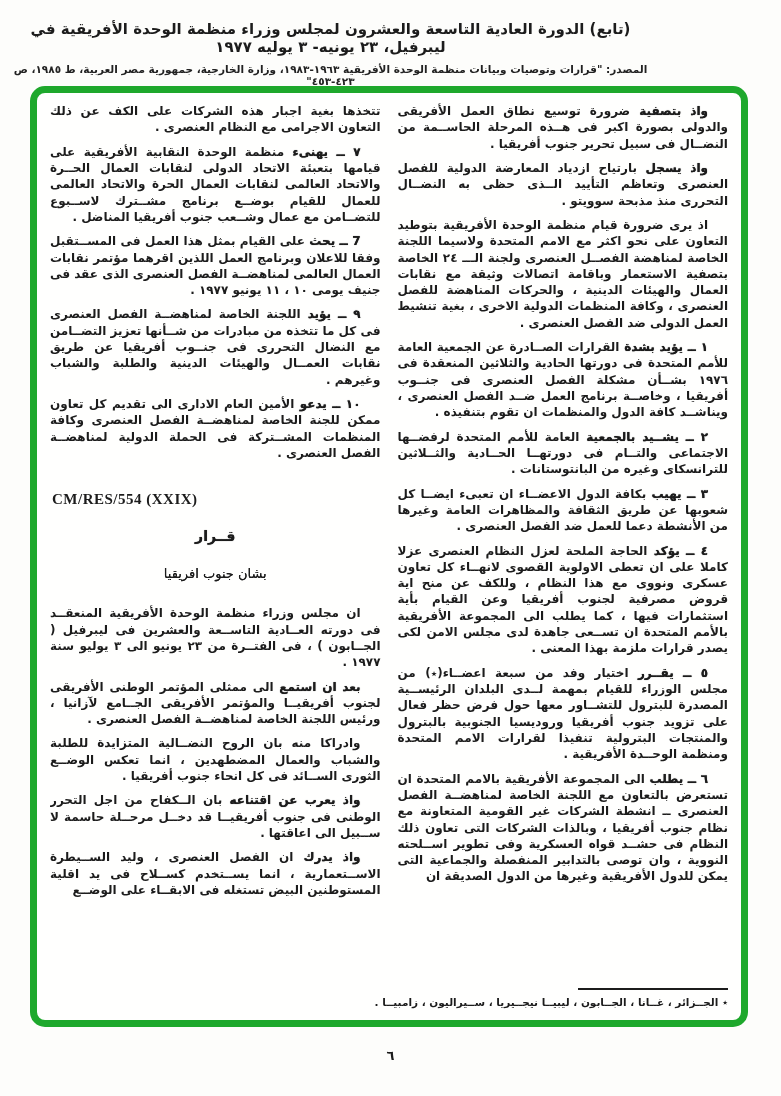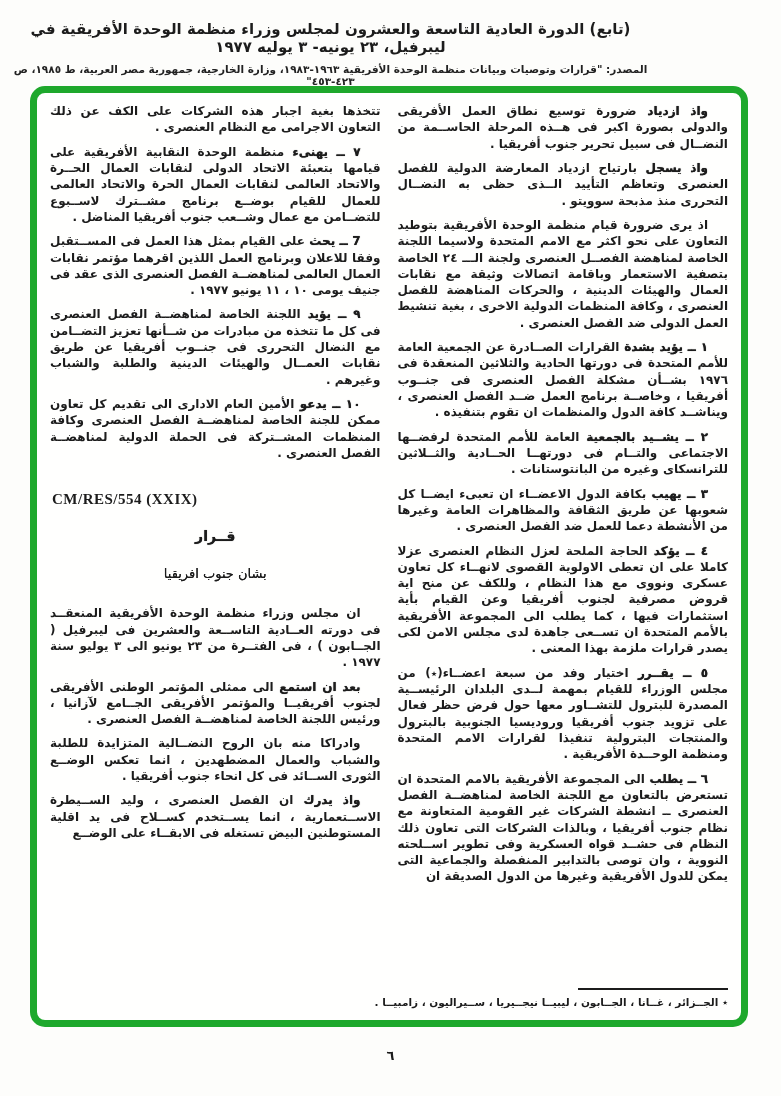--- a/index.html
+++ b/index.html
@@ -82,21 +82,21 @@
 
 <div class="header">
   <div class="header-title">(تابع) الدورة العادية التاسعة والعشرون لمجلس وزراء منظمة الوحدة الأفريقية في ليبرفيل، ٢٣ يونيه- ٣ يوليه ١٩٧٧</div>
   <div class="header-source">المصدر: "قرارات وتوصيات وبيانات منظمة الوحدة الأفريقية ١٩٦٣-١٩٨٣، وزارة الخارجية، جمهورية مصر العربية، ط ١٩٨٥، ص ٤٢٣-٤٥٣"</div>
 </div>
 
 <div class="frame">
   <div class="frame-content">
 
     <div class="col">
-      <p class="para"><strong class="lead">واذ ازدياد</strong><span> ضرورة توسيع نطاق العمل الأفريقى والدولى بصورة اكبر فى هــذه المرحلة الحاســمة من النضــال فى سبيل تحرير جنوب أفريقيا .</span></p>
+      <p class="para"><strong class="lead">واذ بتصفية</strong><span> ضرورة توسيع نطاق العمل الأفريقى والدولى بصورة اكبر فى هــذه المرحلة الحاســمة من النضــال فى سبيل تحرير جنوب أفريقيا .</span></p>
       <p class="para"><strong class="lead">واذ يسجل</strong><span> بارتياح ازدياد المعارضة الدولية للفصل العنصرى وتعاظم التأييد الــذى حظى به النضــال التحررى منذ مذبحة سوويتو .</span></p>
       <p class="para"><strong class="lead"></strong><span>اذ يرى ضرورة قيام منظمة الوحدة الأفريقية بتوطيد التعاون على نحو اكثر مع الامم المتحدة ولاسيما اللجنة الخاصة لمناهضة الفصــل العنصرى ولجنة الـــ ٢٤ الخاصة بتصفية الاستعمار وباقامة اتصالات وثيقة مع نقابات العمال والهيئات الدينية ، والحركات المناهضة للفصل العنصرى ، وكافة المنظمات الدولية الاخرى ، بغية تنشيط العمل الدولى ضد الفصل العنصرى .</span></p>
       <p class="para"><strong class="lead">١ ــ يؤيد بشدة</strong><span> القرارات الصــادرة عن الجمعية العامة للأمم المتحدة فى دورتها الحادية والثلاثين المنعقدة فى ١٩٧٦ بشــأن مشكلة الفصل العنصرى فى جنــوب أفريقيا ، وخاصــة برنامج العمل ضــد الفصل العنصرى ، ويناشــد كافة الدول والمنظمات ان تقوم بتنفيذه .</span></p>
       <p class="para"><strong class="lead">٢ ــ يشــيد بالجمعية</strong><span> العامة للأمم المتحدة لرفضــها الاجتماعى والتــام فى دورتهــا الحــادية والثــلاثين للترانسكاى وغيره من البانتوستانات .</span></p>
       <p class="para"><strong class="lead">٣ ــ يهيب</strong><span> بكافة الدول الاعضــاء ان تعبىء ايضــا كل شعوبها عن طريق الثقافة والمظاهرات العامة وغيرها من الأنشطة دعما للعمل ضد الفصل العنصرى .</span></p>
       <p class="para"><strong class="lead">٤ ــ يؤكد</strong><span> الحاجة الملحة لعزل النظام العنصرى عزلا كاملا على ان تعطى الاولوية القصوى لانهــاء كل تعاون عسكرى ونووى مع هذا النظام ، وللكف عن منح اية قروض مصرفية لجنوب أفريقيا وعن القيام بأية استثمارات فيها ، كما يطلب الى المجموعة الأفريقية بالأمم المتحدة ان تســعى جاهدة لدى مجلس الامن لكى يصدر قرارات ملزمة بهذا المعنى .</span></p>
       <p class="para"><strong class="lead">٥ ــ يقــرر</strong><span> اختيار وفد من سبعة اعضــاء(٭) من مجلس الوزراء للقيام بمهمة لــدى البلدان الرئيســية المصدرة للبترول للتشــاور معها حول فرض حظر فعال على تزويد جنوب أفريقيا وروديسيا الجنوبية بالبترول والمنتجات البترولية تنفيذا لقرارات الامم المتحدة ومنظمة الوحــدة الأفريقية .</span></p>
       <p class="para"><strong class="lead">٦ ــ يطلب</strong><span> الى المجموعة الأفريقية بالامم المتحدة ان تستعرض بالتعاون مع اللجنة الخاصة لمناهضــة الفصل العنصرى ــ انشطة الشركات غير القومية المتعاونة مع نظام جنوب أفريقيا ، وبالذات الشركات التى تعاون ذلك النظام فى حشــد قواه العسكرية وفى تطوير اســلحته النووية ، وان توصى بالتدابير المنفصلة والجماعية التى يمكن للدول الأفريقية وغيرها من الدول الصديقة ان</span></p>
     </div>
 
@@ -107,20 +107,21 @@
       <p class="para"><strong class="lead">٩ ــ يؤيد</strong><span> اللجنة الخاصة لمناهضــة الفصل العنصرى فى كل ما تتخذه من مبادرات من شــأنها تعزيز التضــامن مع النضال التحررى فى جنــوب أفريقيا عن طريق نقابات العمــال والهيئات الدينية والطلبة والشباب وغيرهم .</span></p>
       <p class="para"><strong class="lead">١٠ ــ يدعو</strong><span> الأمين العام الادارى الى تقديم كل تعاون ممكن للجنة الخاصة لمناهضــة الفصل العنصرى وكافة المنظمات المشــتركة فى الحملة الدولية لمناهضــة الفصل العنصرى .</span></p>
 
       <div class="doc-ref">CM/RES/554 (XXIX)</div>
       <div class="heading">قــرار</div>
       <div class="subheading">بشان جنوب افريقيا</div>
 
       <p class="para"><strong class="lead"></strong><span>ان مجلس وزراء منظمة الوحدة الأفريقية المنعقــد فى دورته العــادية التاســعة والعشرين فى ليبرفيل ( الجــابون ) ، فى الفتــرة من ٢٣ يونيو الى ٣ يوليو سنة ١٩٧٧ .</span></p>
       <p class="para"><strong class="lead">بعد ان استمع</strong><span> الى ممثلى المؤتمر الوطنى الأفريقى لجنوب أفريقيــا والمؤتمر الأفريقى الجــامع لآزانيا ، ورئيس اللجنة الخاصة لمناهضــة الفصل العنصرى .</span></p>
       <p class="para"><strong class="lead"></strong><span>وادراكا منه بان الروح النضــالية المتزايدة للطلبة والشباب والعمال المضطهدين ، انما تعكس الوضــع الثورى الســائد فى كل انحاء جنوب أفريقيا .</span></p>
+      <p class="para"><strong class="lead">واذ يعرب عن اقتناعه</strong><span> بان الــكفاح من اجل التحرر الوطنى فى جنوب أفريقيــا قد دخــل مرحــلة حاسمة لا ســبيل الى اعاقتها .</span></p>
       <p class="para"><strong class="lead">واذ يدرك</strong><span> ان الفصل العنصرى ، وليد الســيطرة الاســتعمارية ، انما يســتخدم كســلاح فى يد اقلية المستوطنين البيض تستغله فى الابقــاء على الوضــع</span></p>
     </div>
   </div>
 
   <div class="footnote-area">
     <div class="footnote-rule"></div>
     <div class="footnote-text">
       <span class="footnote-marker">٭</span><span>الجــزائر ، غــانا ، الجــابون ، ليبيــا نيجــيريا ، ســيراليون ، زامبيــا .</span>
     </div>
   </div>

